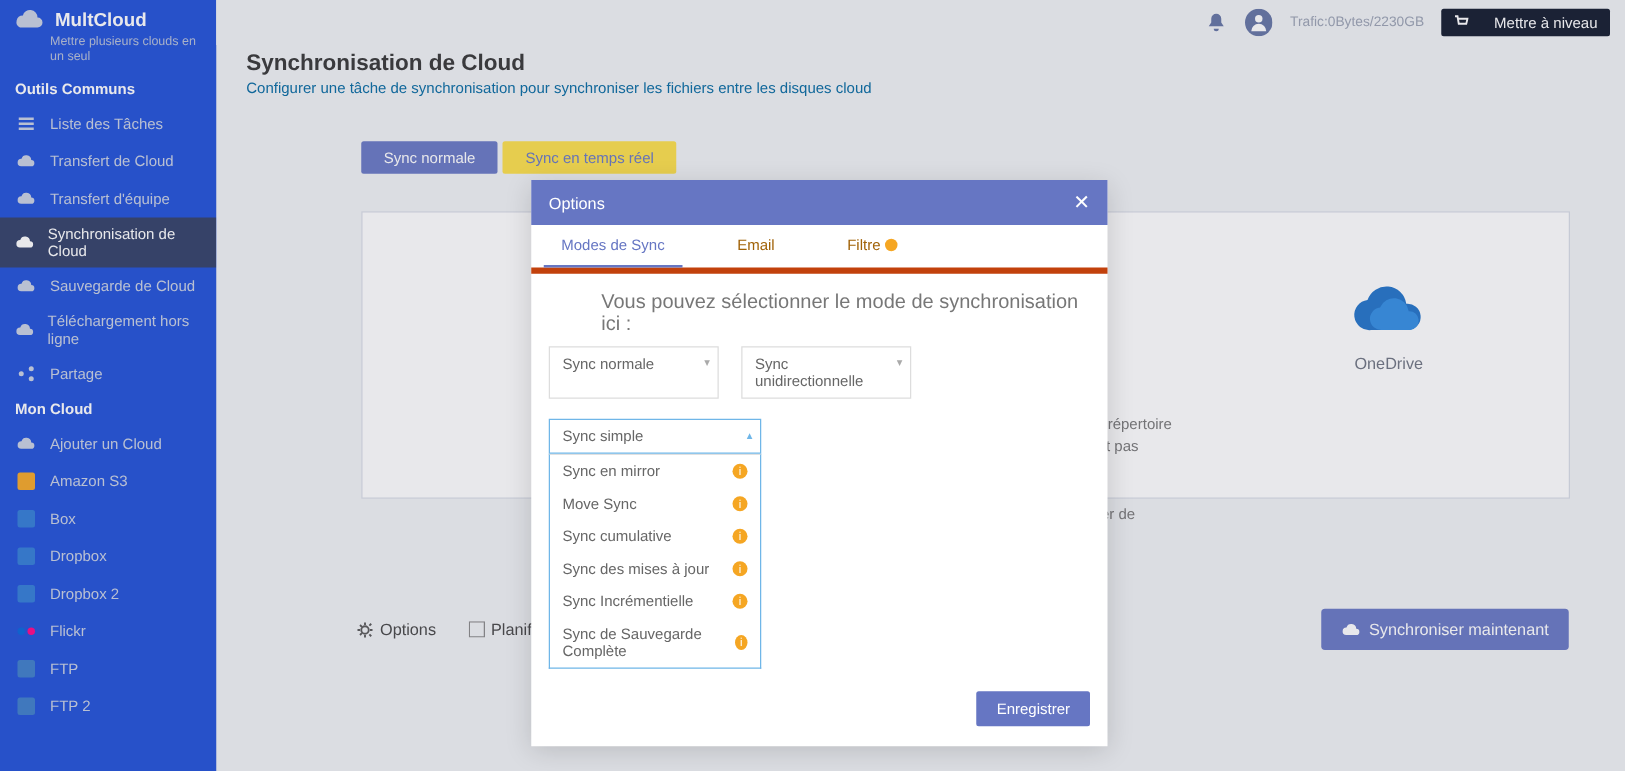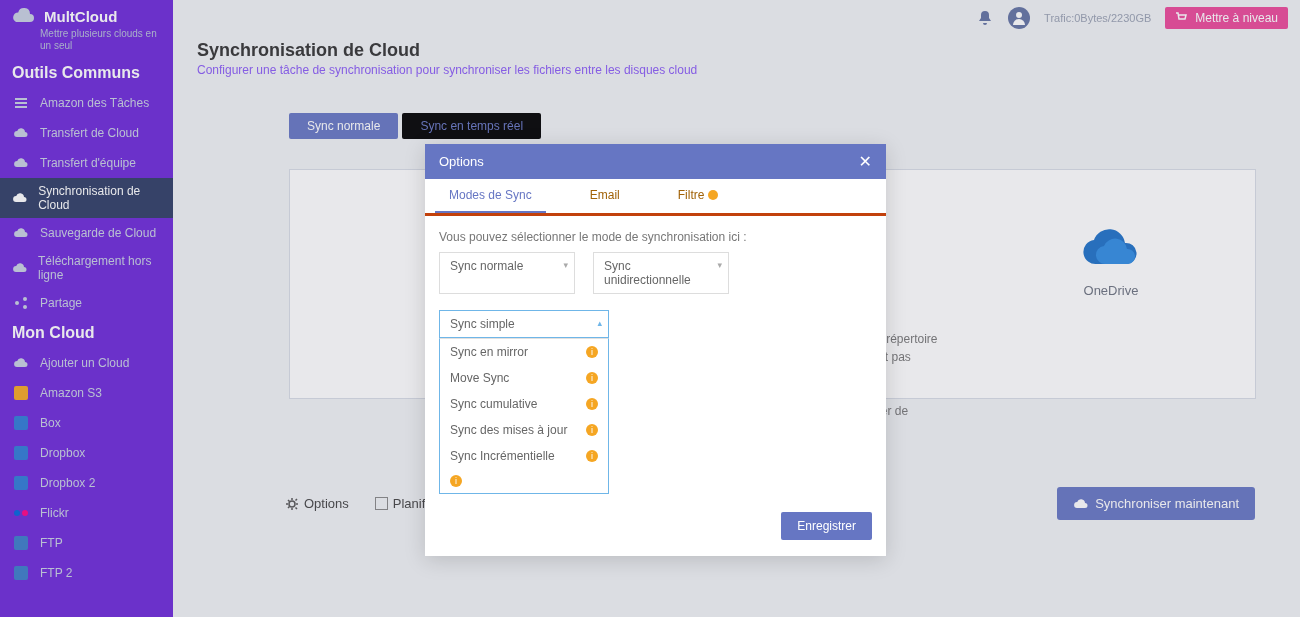--- a/index.html
+++ b/index.html
@@ -1,66 +1,66 @@
 <!DOCTYPE html>
 <html><head>
 <meta charset="utf-8">
 <style>
 * { box-sizing: border-box; margin: 0; padding: 0; }
 body { font-family: -apple-system, "Segoe UI", Arial, sans-serif; font-size: 13px; color: #333; background: #f0f2f5; width: 1300px; height: 617px; overflow: hidden; position: relative; }
 
-.sidebar { position: absolute; left: 0; top: 0; width: 173px; height: 617px; background: #6d28d9; color: #fff; overflow-y: auto; }
+.sidebar { position: absolute; left: 0; top: 0; width: 173px; height: 617px; background: #1d4ed8; color: #fff; overflow-y: auto; }
 .sidebar::-webkit-scrollbar { width: 6px; }
 .sidebar::-webkit-scrollbar-thumb { background: #4a5a85; }
 .logo-row { display: flex; align-items: center; padding: 6px 10px 2px; }
 .logo-row svg { flex-shrink: 0; }
 .brand { font-size: 15px; font-weight: 600; margin-left: 6px; }
 .tagline { font-size: 10px; color: #b5bfd6; padding: 0 10px 6px 40px; line-height: 1.2; }
 
-.section-title { font-size: 16px; font-weight: 600; padding: 6px 12px; color: #fff; }
+.section-title { font-size: 12px; font-weight: 600; padding: 6px 12px; color: #fff; }
 .nav-item { display: flex; align-items: center; padding: 6px 12px; font-size: 12px; color: #c8d0e2; cursor: pointer; }
 .nav-item.active { background: #2e3d66; color: #fff; }
 .nav-item .nicon { width: 18px; height: 18px; margin-right: 10px; display: flex; align-items: center; justify-content: center; }
 .nicon-box { width: 14px; height: 14px; border-radius: 2px; }
 
 .topbar { position: absolute; left: 173px; top: 0; right: 0; height: 36px; display: flex; align-items: center; justify-content: flex-end; padding: 0 12px; gap: 14px; background: #f0f2f5; }
 .topbar .bell, .topbar .avatar { color: #6272a3; }
 .traffic { font-size: 11px; color: #9aa2b3; }
-.upgrade { background: #ec4899; color: #fff; font-size: 12px; padding: 4px 10px; border-radius: 2px; display: flex; align-items: center; gap: 8px; }
+.upgrade { background: #0f172a; color: #fff; font-size: 12px; padding: 4px 10px; border-radius: 2px; display: flex; align-items: center; gap: 20px; }
 
 .main { position: absolute; left: 173px; top: 36px; right: 0; bottom: 0; padding: 4px 24px 0; }
 .page-title { font-size: 18px; font-weight: 600; color: #333; }
-.page-sub { font-size: 12px; color: #8b5cf6; margin-top: 2px; }
+.page-sub { font-size: 12px; color: #0369a1; margin-top: 2px; }
 
 .tabs { margin-top: 36px; margin-left: 92px; display: flex; }
-.tab { padding: 6px 18px; font-size: 12px; color: #6676c3; background: #000000; border-radius: 2px; margin-right: 4px; }
+.tab { padding: 6px 18px; font-size: 12px; color: #6676c3; background: #fde047; border-radius: 2px; margin-right: 4px; }
 .tab.active { background: #6676c3; color: #fff; }
 
 .sync-panel { position: relative; margin: 30px 20px 0 92px; border: 1px solid #d8dce6; background: #fff; height: 230px; }
 .cloud-target { position: absolute; right: 110px; top: 55px; text-align: center; color: #6d7380; }
 .cloud-target .label { margin-top: 12px; font-size: 13px; }
 
 .behind-text { position: absolute; left: 30px; top: 155px; font-size: 12px; color: #777; line-height: 1.5; width: 540px; }
 
 .footer-row { position: absolute; left: 285px; right: 45px; top: 487px; display: flex; align-items: center; font-size: 13px; color: #444; }
 .footer-row .item { display: flex; align-items: center; gap: 5px; margin-right: 26px; }
 .sync-now { margin-left: auto; background: #6676c3; color: #fff; padding: 9px 16px; border-radius: 3px; display: flex; align-items: center; gap: 6px; }
 
 .overlay { position: absolute; inset: 0; background: rgba(100,100,120,0.15); pointer-events: none; }
 
 .modal { position: absolute; left: 425px; top: 144px; width: 461px; background: #fff; box-shadow: 0 4px 20px rgba(0,0,0,0.15); }
 .modal-hd { background: #6676c3; color: #fff; padding: 8px 14px; font-size: 13px; display: flex; justify-content: space-between; align-items: center; }
 .modal-hd .x { cursor: pointer; font-size: 16px; }
-.modal-tabs { display: flex; border-bottom: 3px solid #c2410c; padding: 0 10px; text-align: center; }
+.modal-tabs { display: flex; border-bottom: 5px solid #c2410c; padding: 0 10px; text-align: center; }
 .mtab { padding: 9px 14px; font-size: 12px; color: #a16207; border-bottom: 2px solid transparent; display: flex; align-items: center; gap: 4px; }
 .mtab.active { color: #6676c3; border-bottom-color: #6676c3; }
 .mtab .dot { width: 10px; height: 10px; border-radius: 50%; background: #f5a623; }
 
 .modal-body { padding: 14px 14px 18px; }
-.instruction { font-size: 12px; color: #777; margin-bottom: 8px; }
+.instruction { font-size: 16px; color: #777; margin-bottom: 8px; margin-left: 42px; }
 .selects { display: flex; gap: 18px; }
 .sel { position: relative; width: 136px; border: 1px solid #ddd; font-size: 12px; color: #666; padding: 6px 20px 6px 10px; cursor: pointer; }
 .sel.w2 { width: 136px; }
 .sel .caret { position: absolute; right: 6px; top: 7px; font-size: 9px; color: #aaa; }
 
 .sel-open { position: relative; margin-top: 16px; width: 170px; }
 .sel-open-head { border: 1px solid #6fb6e8; padding: 6px 20px 6px 10px; font-size: 12px; color: #666; position: relative; }
 .sel-open-head .caret-up { position: absolute; right: 6px; top: 7px; font-size: 9px; color: #6fb6e8; }
 .sel-list { border: 1px solid #6fb6e8; border-top: 1px solid #e0e0e0; background: #fff; }
 .sel-item { display: flex; justify-content: space-between; align-items: center; padding: 6px 10px; font-size: 12px; color: #666; cursor: pointer; }
@@ -85,21 +85,21 @@
 
   <div class="section-title">Outils Communs</div>
   <div class="nav-item">
       <span class="nicon">
         <svg width="14" height="14" viewBox="0 0 14 14">
           <rect x="1" y="2" width="12" height="2" fill="#c8d0e2"></rect>
           <rect x="1" y="6" width="12" height="2" fill="#c8d0e2"></rect>
           <rect x="1" y="10" width="12" height="2" fill="#c8d0e2"></rect>
         </svg>
       </span>
-      <span>Amazon des Tâches</span>
+      <span>Liste des Tâches</span>
     </div>
   <div class="nav-item">
       <span class="nicon">
         <svg width="16" height="12" viewBox="0 0 16 12">
           <path d="M12 5a4 4 0 00-7.8-1A3 3 0 004 10h8a2.5 2.5 0 000-5z" fill="#c8d0e2"></path>
         </svg>
       </span>
       <span>Transfert de Cloud</span>
     </div>
   <div class="nav-item">
@@ -323,20 +323,21 @@
           </div>
         <div class="sel-item">
             <span>Sync des mises à jour</span>
             <span class="info">i</span>
           </div>
         <div class="sel-item">
             <span>Sync Incrémentielle</span>
             <span class="info">i</span>
           </div>
         <div class="sel-item">
+            <span>Sync de Sauvegarde Complète</span>
             <span class="info">i</span>
           </div>
       </div>
     </div>
   </div>
   <div class="modal-ft">
     <div class="save-btn">Enregistrer</div>
   </div>
 </div>
 

